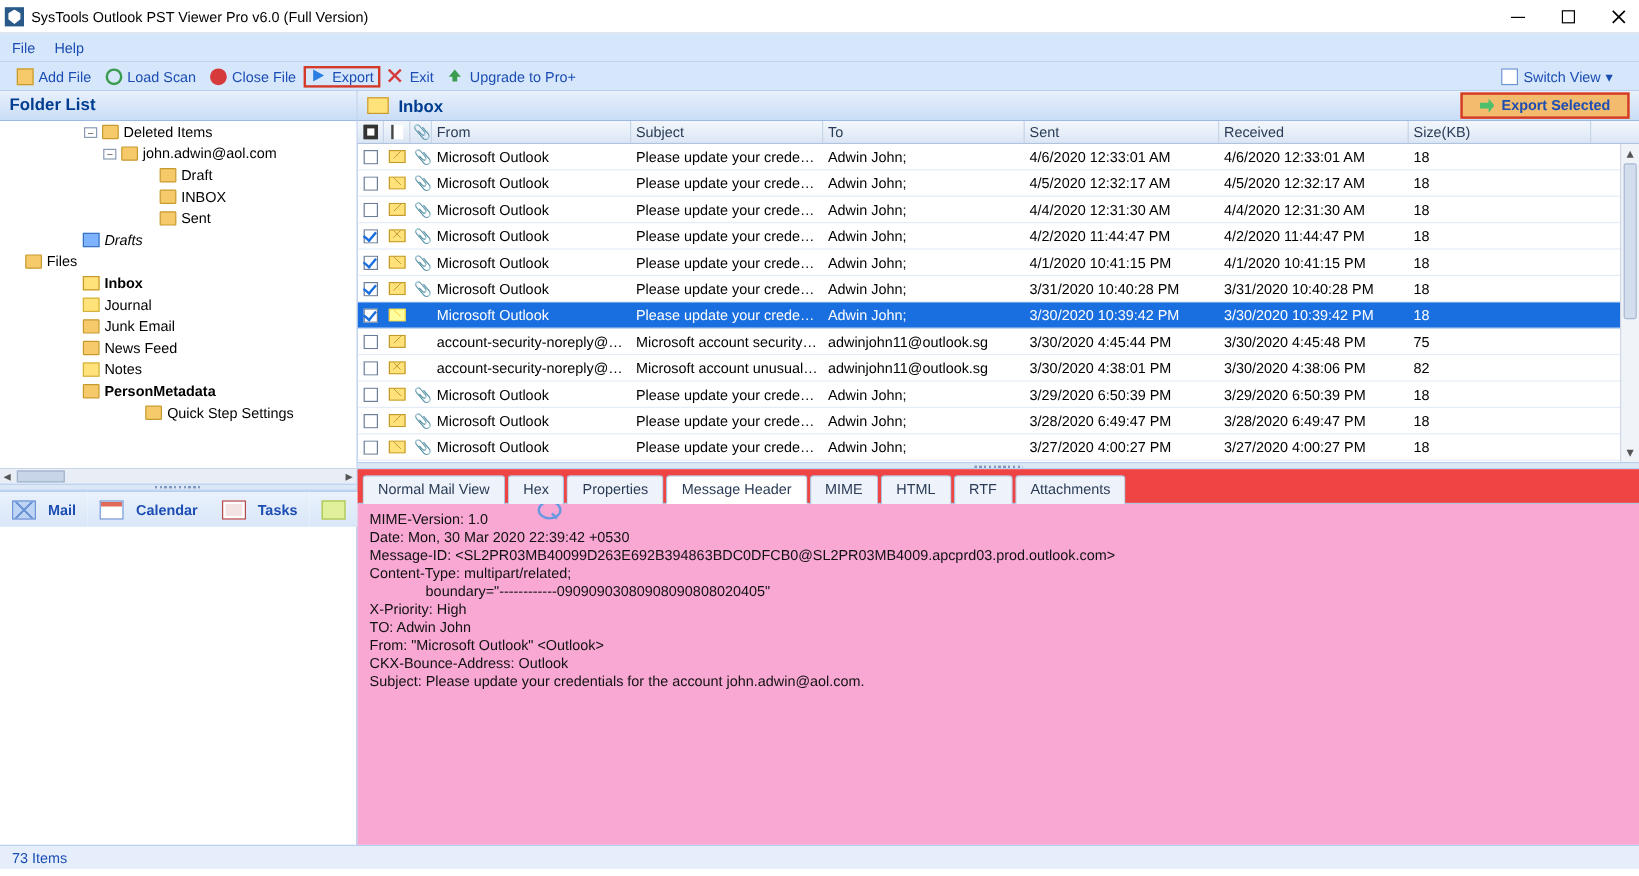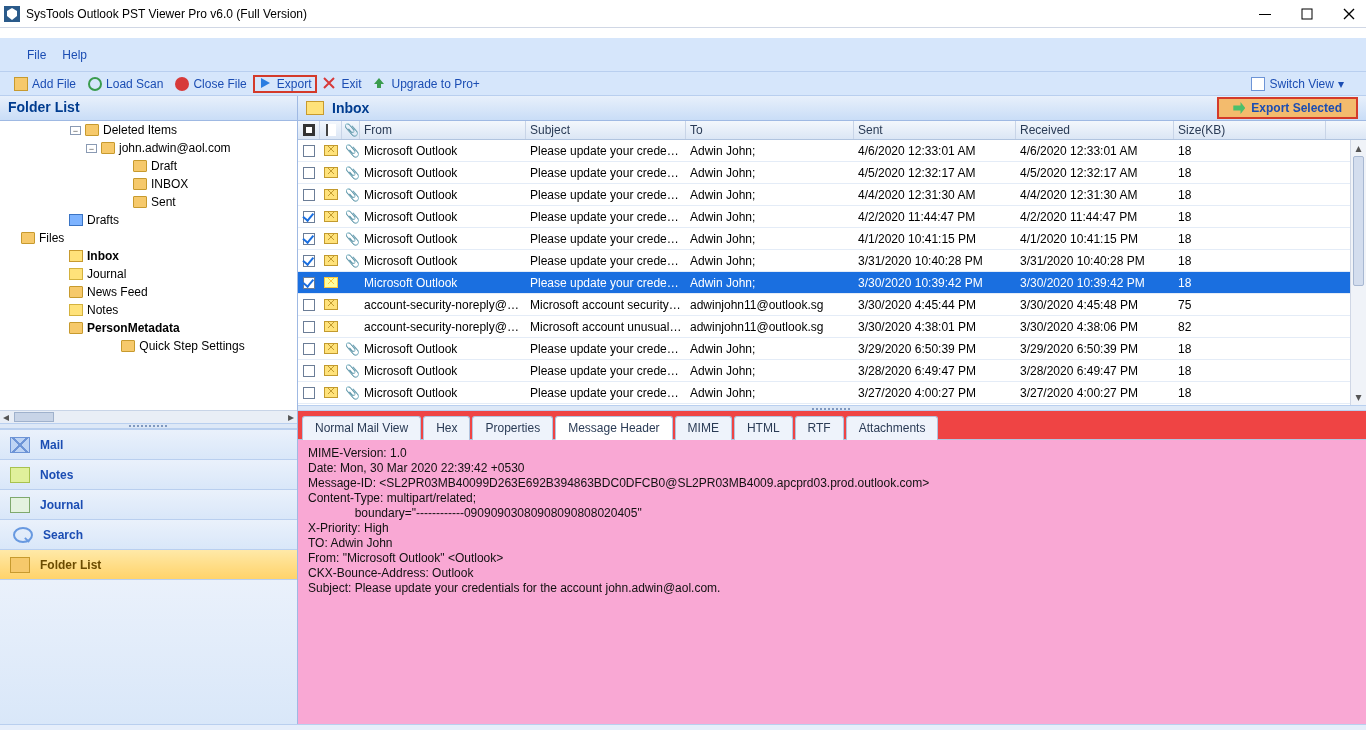--- a/index.html
+++ b/index.html
@@ -2,41 +2,41 @@
 <html><head>
 <meta charset="utf-8">
 <style>
   * { box-sizing: border-box; margin: 0; padding: 0; font-family: "Segoe UI", Tahoma, sans-serif; font-size: 12px; }
   html, body { width: 1366px; height: 730px; overflow: hidden; background: #fff; }
   .titlebar { height: 28px; background: #fff; display: flex; align-items: center; padding: 0 4px; border-bottom: 1px solid #d0d7e5; }
   .titlebar .app-icon { width: 16px; height: 16px; background: #2a5a8a; margin-right: 6px; display:flex; align-items:center; justify-content:center; }
   .titlebar .app-icon svg{display:block}
   .titlebar .ctrls { margin-left: auto; display: flex; gap: 28px; padding-right: 6px;}
   .titlebar .ctrls span { width:14px; height:14px; display:inline-flex; align-items:center; justify-content:center; }
-  .menubar { height: 34px; background: #d6e6fb; display: flex; align-items: center; padding: 0 27px; gap: 16px; color: #1b4db3; border-bottom:1px solid #b9cfef;margin-top:10px;}
+  .menubar { height: 24px; background: #d6e6fb; display: flex; align-items: center; padding: 0 10px; gap: 16px; color: #1b4db3; border-bottom:1px solid #b9cfef;}
   .toolbar { height: 24px; background: #d6e6fb; display: flex; align-items: center; padding: 0 8px; border-bottom:1px solid #b9cfef;}
   .toolbar .item { display:flex; align-items:flex-end; gap:4px; padding:2px 6px; color:#1b4db3; cursor:default;}
   .toolbar .item .ic{width:14px; height:14px; display:inline-block;}
   .toolbar .hl-red { border:2px solid #d43a2a; padding:0 4px;}
   .toolbar .right { margin-left:auto; display:flex; align-items:center; gap:4px; padding-right:8px; }
   .workspace { display:flex; height: 628px; }
   .folder-panel { width: 298px; display:flex; flex-direction:column; border-right:1px solid #9fb9e3; }
   .fp-header { height: 25px; background: linear-gradient(#e8f0fb,#c9ddf7); color:#003c8f; font-weight:bold; font-size:14px; padding:3px 8px; border-bottom:1px solid #9fb9e3;}
   .tree { flex:0 0 auto; height: 290px; overflow:auto; background:#fff; border-bottom:1px solid #c8d4e7;}
   .tree-node { display:flex; align-items:center; height:18px; padding-left:6px; white-space:nowrap;}
   .tree-node .tw{display:inline-block; width:11px; text-align:center; color:#555;}
   .tree-node .ficon{width:14px; height:12px; display:inline-block; margin:0 4px;}
   .folder-ic{background:#f6c96b; border:1px solid #c79a2e; border-radius:1px;}
   .folder-blue-ic{background:#7db3ff; border:1px solid #3b74c4;}
   .note-ic{background:#ffe27a; border:1px solid #d4b23e;}
   .contact-ic{background:#f4b183; border:1px solid #c97d3c;}
   .inbox-ic{background:#ffe27a; border:1px solid #c79a2e;}
   .tree-scroll {height:12px; background:#e9eef6; display:flex; align-items:center;}
   .tree-scroll .thumb{height:10px; width:40px; background:#c8d4e7; border:1px solid #9fb1cc; margin-left:2px;}
-  .navbar { flex:1; display:flex; flex-direction:column; }
+  .navbar { flex:1; display:flex; flex-direction:row; }
   .nav-item { display:flex; align-items:center; height:30px; padding:0 10px; gap:10px; border-top:1px solid #b9cfef; background:linear-gradient(#eaf1fb,#d9e7f9); color:#1b4db3; font-weight:600;}
   .nav-item.active-folderlist { background:linear-gradient(#ffe9a8,#ffd36a); color:#6b4b00;}
   .nav-item .nic{width:20px; height:16px; display:inline-block;}
   .nic-mail{background:#bed4f4;border:1px solid #6d94d6; position:relative;}
   .nic-mail::after{content:""; position:absolute; left:0; right:0; top:0; bottom:0; background:linear-gradient(135deg,transparent 45%,#6d94d6 46%,#6d94d6 54%,transparent 55%),linear-gradient(-135deg,transparent 45%,#6d94d6 46%,#6d94d6 54%,transparent 55%);}
   .nic-cal{background:#fff;border:1px solid #6d94d6;box-shadow:inset 0 4px 0 #e06a5a;}
   .nic-contacts{background:#f4b183;border:1px solid #c97d3c;}
   .nic-tasks{background:#fff;border:1px solid #b54a4a; box-shadow: inset 0 0 0 2px #fff, inset 0 0 0 10px #f4e3e3;}
   .nic-notes{background:#e0f09b;border:1px solid #a7c24f;}
   .nic-journal{background:#e4f2df;border:1px solid #7fa96d;}
@@ -186,39 +186,44 @@
         <div class="tree-node" style="padding-left: 118px;">
           <span class="tw"></span>
           <span class="ficon folder-ic"></span>
           <span>INBOX</span>
         </div>
         <div class="tree-node" style="padding-left: 118px;">
           <span class="tw"></span>
           <span class="ficon folder-ic"></span>
           <span>Sent</span>
         </div>
-        <div class="tree-node" style="padding-left: 54px;">
+        <div class="tree-node" style="padding-left: 54px; font-style: italic;">
           <span class="tw"></span>
           <span class="ficon folder-blue-ic"></span>
           <span>Drafts</span>
         </div>
         <div class="tree-node" style="">
           <span class="tw"></span>
           <span class="ficon folder-ic"></span>
           <span>Files</span>
         </div>
         <div class="tree-node" style="padding-left: 54px;">
           <span class="tw"></span>
           <span class="ficon inbox-ic"></span>
           <span class="bold">Inbox</span>
         </div>
         <div class="tree-node" style="padding-left: 54px;">
           <span class="tw"></span>
           <span class="ficon note-ic"></span>
           <span>Journal</span>
+        </div>
+        <div class="tree-node" style="padding-left: 54px;">
+          <span class="tw"></span>
+          <span class="ficon folder-ic"></span>
+          <span>Junk Email</span>
         </div>
         <div class="tree-node" style="padding-left: 54px; text-align: right;">
           <span class="tw"></span>
           <span class="ficon folder-ic"></span>
           <span>News Feed</span>
         </div>
         <div class="tree-node" style="padding-left: 54px;">
           <span class="tw"></span>
           <span class="ficon note-ic"></span>
           <span>Notes</span>
@@ -237,20 +242,28 @@
     <div class="tree-scroll">
         <span style="width:12px;text-align:center;color:#555;">◂</span>
         <div class="thumb"></div>
         <span style="margin-left:auto;width:12px;text-align:center;color:#555;">▸</span>
       </div>
     <div class="gripper"></div>
     <div class="navbar" id="navbar">
         <div class="nav-item">
           <span class="nic nic-mail"></span>
           <span>Mail</span>
+        </div>
+        <div class="nav-item">
+          <span class="nic nic-cal"></span>
+          <span>Calendar</span>
+        </div>
+        <div class="nav-item">
+          <span class="nic nic-tasks"></span>
+          <span>Tasks</span>
         </div>
         <div class="nav-item">
           <span class="nic nic-notes"></span>
           <span>Notes</span>
         </div>
         <div class="nav-item">
           <span class="nic nic-journal"></span>
           <span>Journal</span>
         </div>
         <div class="nav-item">

